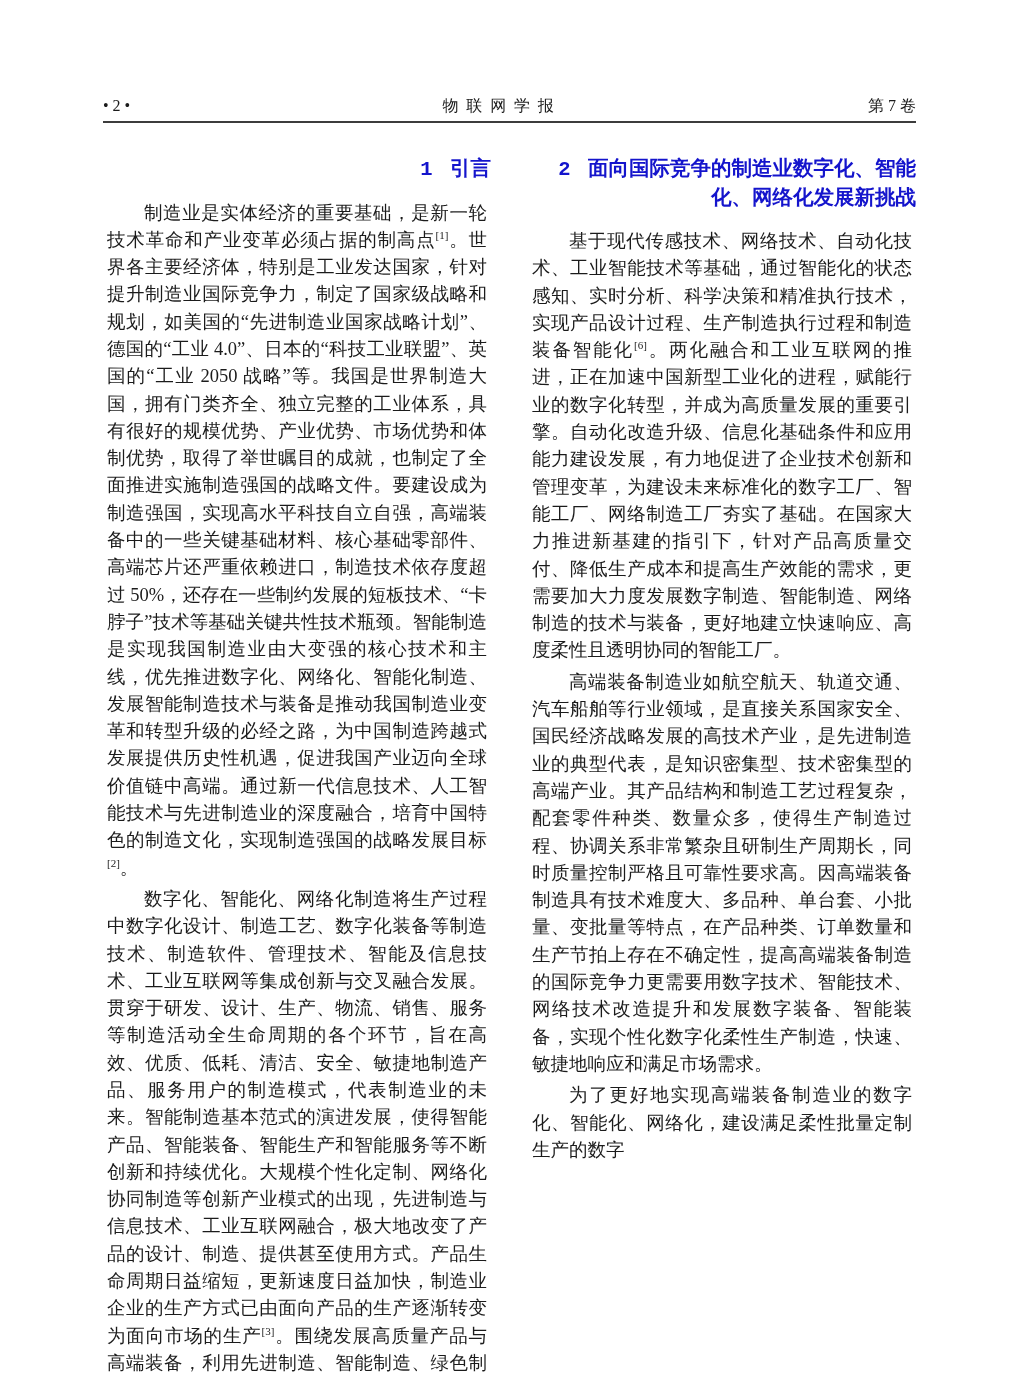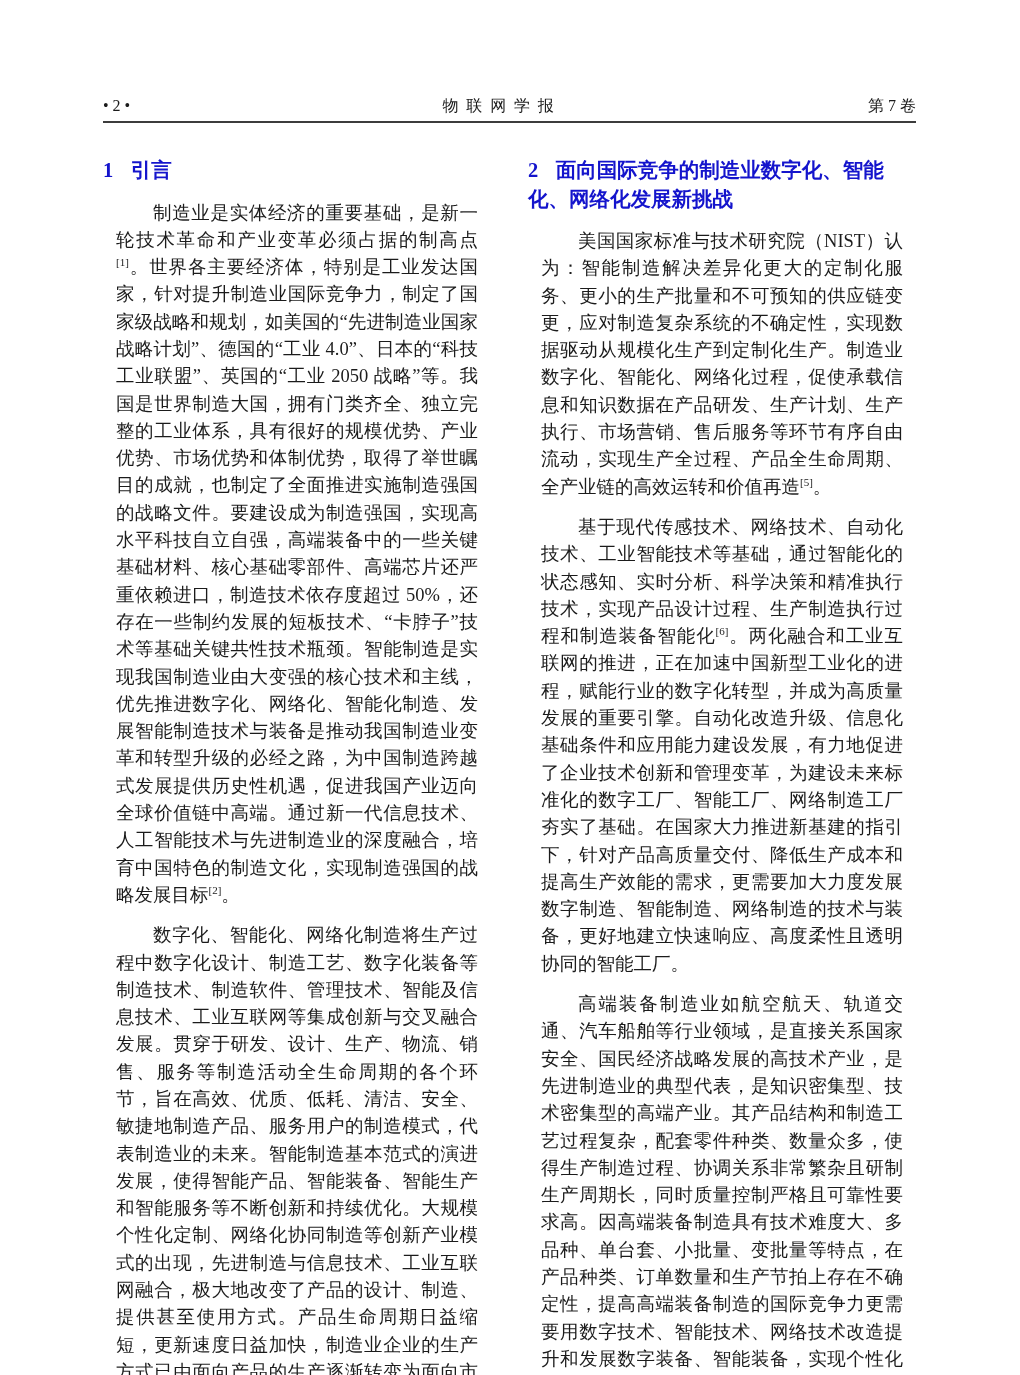--- a/index.html
+++ b/index.html
@@ -40,32 +40,32 @@
     display:flex;
     gap:37px;
     padding:0 104px 0 103px;
   }
   .col{
     width:388px;
     flex:0 0 388px;
   }
   .sec-heading{
     margin:33px 0 15px 0;
-    font-family:Liberation Serif, serif;
+    font-family:Liberation Mono, monospace;
     font-weight:700;
     font-size:20.5px;
     line-height:28.5px;
     color:var(--heading-blue);
-    text-align:left;
+    text-align:right;
   }
   .sec-num{
     margin-right:0.85em;
   }
   .para{
-    margin:13px;
+    margin:4px;
     font-size:18.5px;
     line-height:27.3px;
     text-align:justify;
     text-indent:2em;
     word-break:break-all;
   }
   .para sup{
     font-size:11px;
     line-height:0;
     vertical-align:super;
@@ -94,21 +94,20 @@
           <p class="para">制造业是实体经济的重要基础，是新一轮技术革命和产业变革必须占据的制高点<sup>[1]</sup>。世界各主要经济体，特别是工业发达国家，针对提升制造业国际竞争力，制定了国家级战略和规划，如美国的“先进制造业国家战略计划”、德国的“工业 4.0”、日本的“科技工业联盟”、英国的“工业 2050 战略”等。我国是世界制造大国，拥有门类齐全、独立完整的工业体系，具有很好的规模优势、产业优势、市场优势和体制优势，取得了举世瞩目的成就，也制定了全面推进实施制造强国的战略文件。要建设成为制造强国，实现高水平科技自立自强，高端装备中的一些关键基础材料、核心基础零部件、高端芯片还严重依赖进口，制造技术依存度超过 50%，还存在一些制约发展的短板技术、“卡脖子”技术等基础关键共性技术瓶颈。智能制造是实现我国制造业由大变强的核心技术和主线，优先推进数字化、网络化、智能化制造、发展智能制造技术与装备是推动我国制造业变革和转型升级的必经之路，为中国制造跨越式发展提供历史性机遇，促进我国产业迈向全球价值链中高端。通过新一代信息技术、人工智能技术与先进制造业的深度融合，培育中国特色的制造文化，实现制造强国的战略发展目标<sup>[2]</sup>。</p>
           <p class="para">数字化、智能化、网络化制造将生产过程中数字化设计、制造工艺、数字化装备等制造技术、制造软件、管理技术、智能及信息技术、工业互联网等集成创新与交叉融合发展。贯穿于研发、设计、生产、物流、销售、服务等制造活动全生命周期的各个环节，旨在高效、优质、低耗、清洁、安全、敏捷地制造产品、服务用户的制造模式，代表制造业的未来。智能制造基本范式的演进发展，使得智能产品、智能装备、智能生产和智能服务等不断创新和持续优化。大规模个性化定制、网络化协同制造等创新产业模式的出现，先进制造与信息技术、工业互联网融合，极大地改变了产品的设计、制造、提供甚至使用方式。产品生命周期日益缩短，更新速度日益加快，制造业企业的生产方式已由面向产品的生产逐渐转变为面向市场的生产<sup>[3]</sup>。围绕发展高质量产品与高端装备，利用先进制造、智能制造、绿色制造等技术实现高效、优质、低耗、清洁、安全、敏捷地制造产品，智能制造的内涵和特征在不断发展和深化，以适应多种混合型制造场景和模式的变化。</p>
         </div>
     </section>
 
     <section class="col">
       <h2 class="sec-heading">
         <span class="sec-num">2</span><span>面向国际竞争的制造业数字化、智能化、网络化发展新挑战</span>
       </h2>
       <div>
-          <p class="para">美国国家标准与技术研究院（NIST）认为：智能制造解决差异化更大的定制化服务、更小的生产批量和不可预知的供应链变更，应对制造复杂系统的不确定性，实现数据驱动从规模化生产到定制化生产。制造业数字化、智能化、网络化过程，促使承载信息和知识数据在产品研发、生产计划、生产执行、市场营销、售后服务等环节有序自由流动，实现生产全过程、产品全生命周期、全产业链的高效运转和价值再造<sup>[5]</sup>。</p>
           <p class="para">基于现代传感技术、网络技术、自动化技术、工业智能技术等基础，通过智能化的状态感知、实时分析、科学决策和精准执行技术，实现产品设计过程、生产制造执行过程和制造装备智能化<sup>[6]</sup>。两化融合和工业互联网的推进，正在加速中国新型工业化的进程，赋能行业的数字化转型，并成为高质量发展的重要引擎。自动化改造升级、信息化基础条件和应用能力建设发展，有力地促进了企业技术创新和管理变革，为建设未来标准化的数字工厂、智能工厂、网络制造工厂夯实了基础。在国家大力推进新基建的指引下，针对产品高质量交付、降低生产成本和提高生产效能的需求，更需要加大力度发展数字制造、智能制造、网络制造的技术与装备，更好地建立快速响应、高度柔性且透明协同的智能工厂。</p>
           <p class="para">高端装备制造业如航空航天、轨道交通、汽车船舶等行业领域，是直接关系国家安全、国民经济战略发展的高技术产业，是先进制造业的典型代表，是知识密集型、技术密集型的高端产业。其产品结构和制造工艺过程复杂，配套零件种类、数量众多，使得生产制造过程、协调关系非常繁杂且研制生产周期长，同时质量控制严格且可靠性要求高。因高端装备制造具有技术难度大、多品种、单台套、小批量、变批量等特点，在产品种类、订单数量和生产节拍上存在不确定性，提高高端装备制造的国际竞争力更需要用数字技术、智能技术、网络技术改造提升和发展数字装备、智能装备，实现个性化数字化柔性生产制造，快速、敏捷地响应和满足市场需求。</p>
           <p class="para">为了更好地实现高端装备制造业的数字化、智能化、网络化，建设满足柔性批量定制生产的数字</p>
         </div>
     </section>
 
   </main>
 </div>
 
 </body></html>

